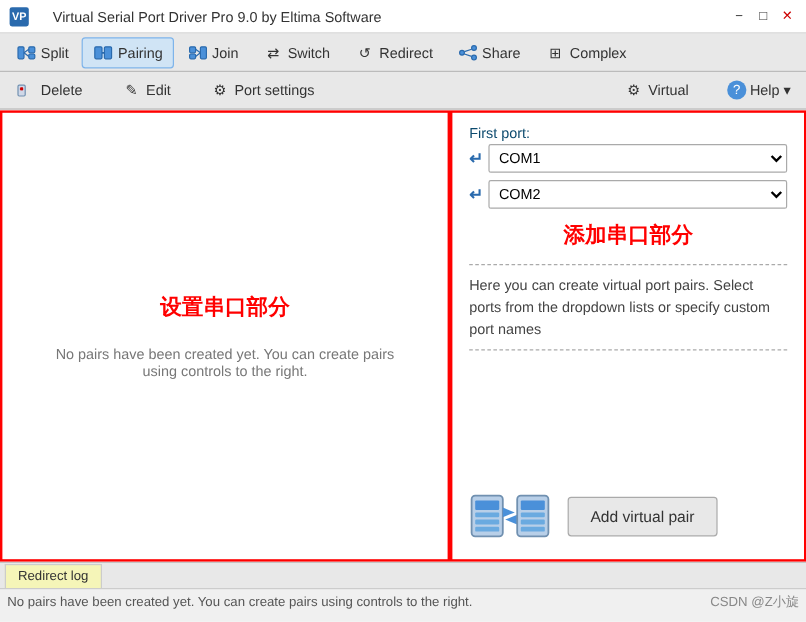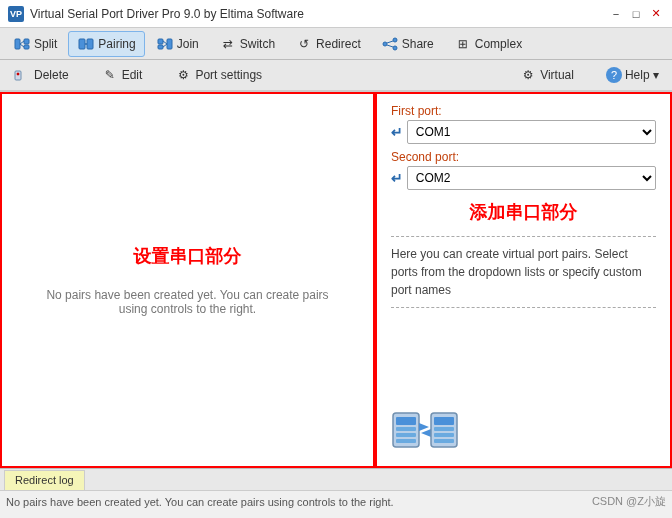--- a/index.html
+++ b/index.html
@@ -18,21 +18,21 @@
       border-bottom: 1px solid #ccc;
       display: flex;
       align-items: center;
       justify-content: space-between;
       padding: 4px 8px;
       height: 28px;
     }
     .title-bar-left {
       display: flex;
       align-items: center;
-      gap: 6px;
+      gap: 20px;
     }
     .title-icon {
       width: 16px; height: 16px;
       background: #2a6aad;
       border-radius: 2px;
       display: inline-flex; align-items: center; justify-content: center;
       color: white; font-size: 9px; font-weight: bold;
     }
     .title-text {
       font-size: 12px;
@@ -128,21 +128,21 @@
       border: 2px solid red;
       background: #fff;
       padding: 10px 14px;
       display: flex;
       flex-direction: column;
       gap: 6px;
       overflow: hidden;
     }
     .field-label {
       font-size: 12px;
-      color: #c2410c;
+      color: #0c4a6e;
       margin-bottom: 2px;
     }
     .combo-row {
       display: flex;
       align-items: center;
       gap: 4px;
     }
     .arrow-icon {
       color: #2a6aad;
       font-size: 14px;
@@ -359,21 +359,20 @@
         <select class="combo-select">
           <option>COM1</option>
           <option>COM2</option>
           <option>COM3</option>
           <option>COM4</option>
         </select>
       </div>
     </div>
 
     <div>
-      <div class="field-label">Second port:</div>
       <div class="combo-row">
         <span class="arrow-icon">↵</span>
         <select class="combo-select">
           <option>COM2</option>
           <option>COM1</option>
           <option>COM3</option>
           <option>COM4</option>
         </select>
       </div>
     </div>
@@ -399,20 +398,21 @@
           <polygon points="28,18 38,22 28,26" fill="#4a90d9"></polygon>
           <polygon points="40,24 30,28 40,32" fill="#4a90d9"></polygon>
 
           <rect x="40" y="8" width="26" height="34" rx="3" fill="#b8cfe8" stroke="#7090b0" stroke-width="1.5"></rect>
           <rect x="43" y="12" width="20" height="8" rx="1" fill="#4a90d9"></rect>
           <rect x="43" y="22" width="20" height="4" rx="1" fill="#6aaae0"></rect>
           <rect x="43" y="28" width="20" height="4" rx="1" fill="#6aaae0"></rect>
           <rect x="43" y="34" width="20" height="4" rx="1" fill="#6aaae0"></rect>
         </svg>
       </div>
+      <button class="add-pair-btn">Add virtual pair</button>
     </div>
   </div>
 
 </div>
 
 <div class="status-bar">
   <div class="activity-log-tab">Redirect log</div>
 </div>
 
 <div class="bottom-bar">

